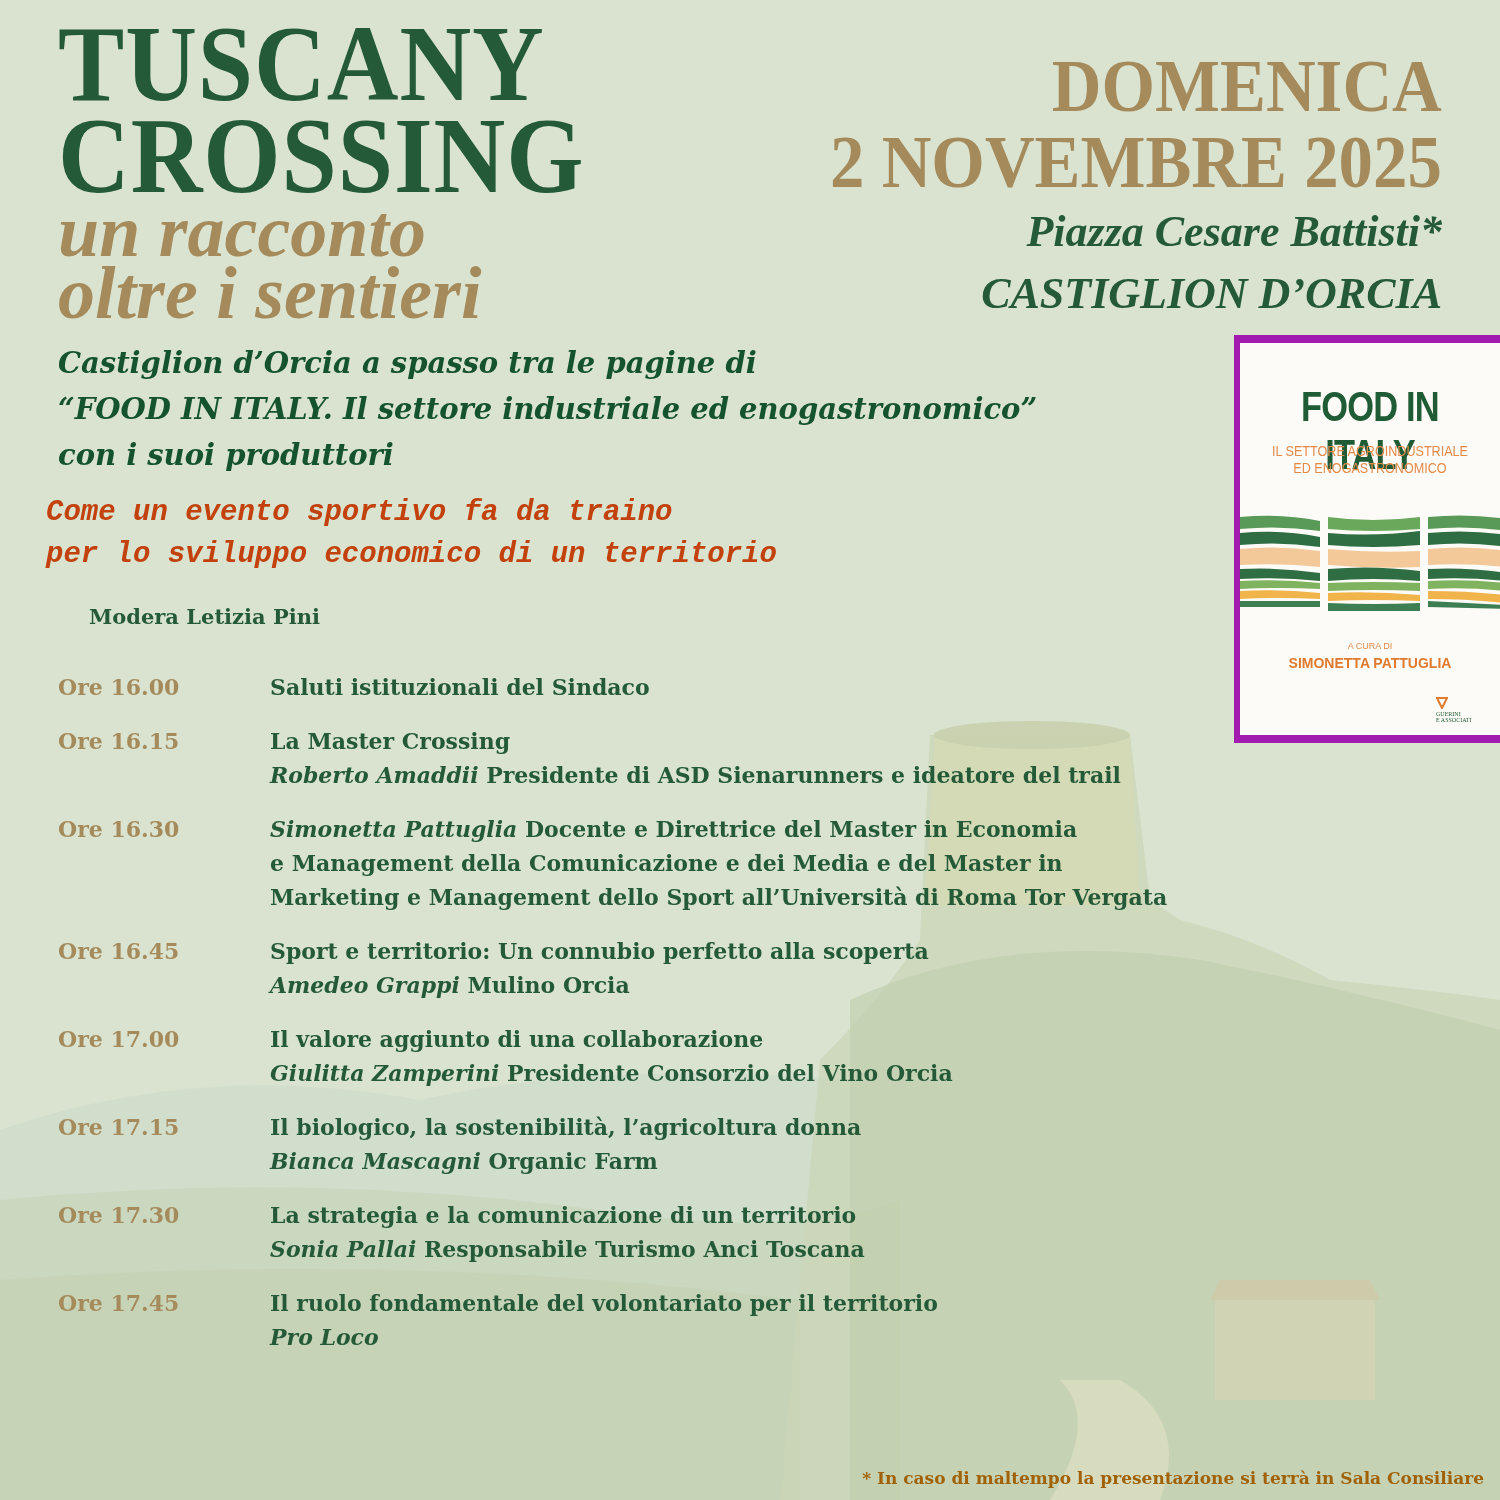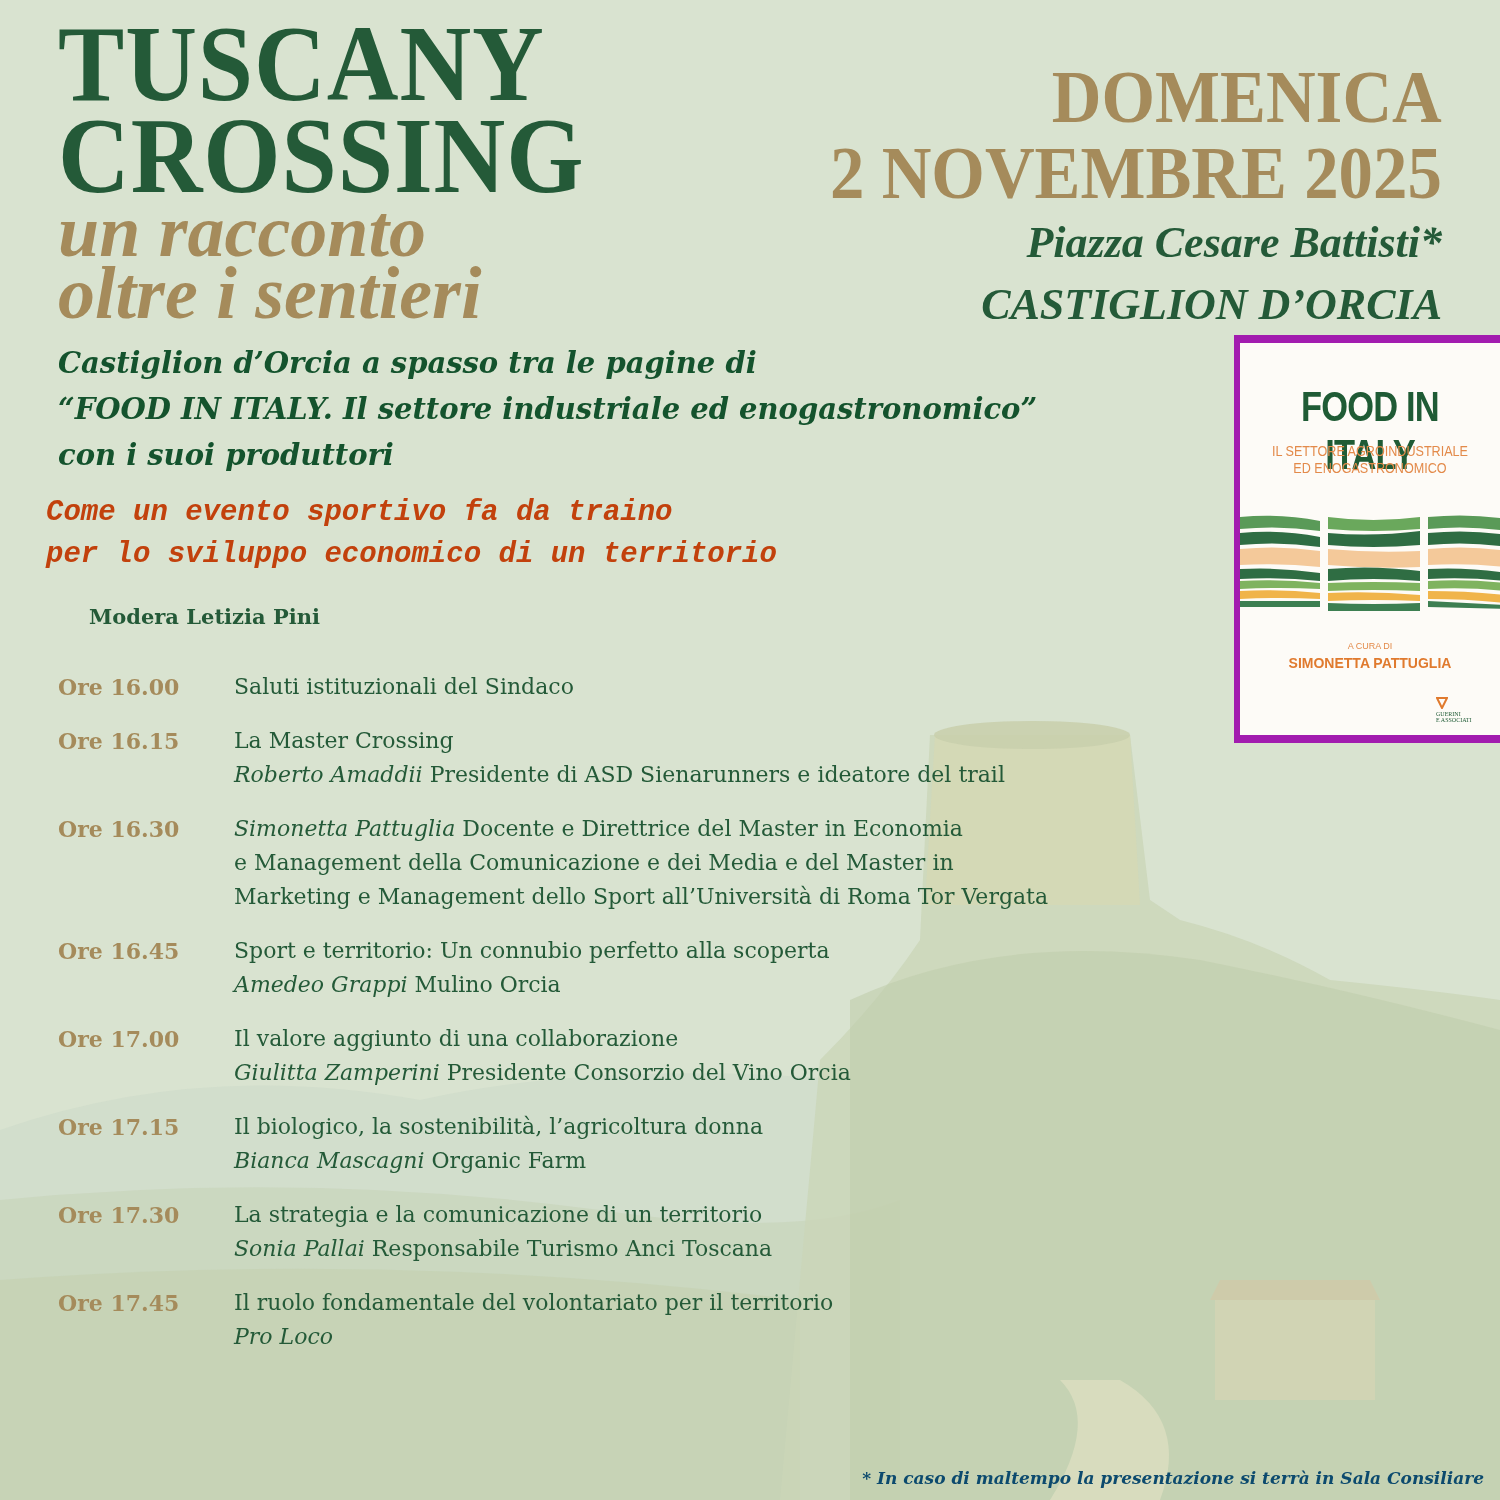--- a/index.html
+++ b/index.html
@@ -15,21 +15,21 @@
     left:58px; top:18px; color:#245a38;
     font-family:"Liberation Serif", serif; font-weight:bold;
     font-size:108px; line-height:92px; letter-spacing:1px;
     transform:scaleX(0.92); transform-origin:left top;
   }
   .subtitle {
     left:58px; top:200px; color:#a58b5b;
     font-family:"Liberation Serif", serif; font-weight:bold; font-style:italic;
     font-size:74px; line-height:62px;
   }
-  .date-block { right:58px; top:48px; text-align:right;margin-top:11px; }
+  .date-block { right:58px; top:48px; text-align:right; }
   .date-day, .date-date {
     color:#a58b5b; font-family:"Liberation Serif", serif; font-weight:bold;
     font-size:74px; line-height:76px; transform:scaleX(0.93); transform-origin:right top;
   }
   .date-place {
     color:#245a38; font-family:Liberation Serif, serif; font-weight:bold; font-style:italic;
     font-size:44px; line-height:60px; margin-top:2px;
   }
   .intro {
     left:58px; top:340px; color:#14532d;
@@ -44,25 +44,25 @@
   .moderator {
     left:58px; top:602px; color:#245a38;
     font-family:"DejaVu Serif", serif; font-weight:bold; font-size:21px; line-height:30px;margin-left:31px;
   }
   .program { left:58px; top:670px; width:1180px; }
   .slot { display:flex; margin-bottom:20px; }
   .slot-time {
     width:176px; flex:none; color:#a58b5b;
     font-family:"DejaVu Serif", serif; font-weight:bold; font-size:22px; line-height:34px;
   }
-  .slot-body { color:#245a38; font-family:"DejaVu Serif", serif; font-weight:normal; font-size:22px; line-height:34px; }
+  .slot-body { color:#245a38; font-family:"DejaVu Serif", serif; font-weight:bold; font-size:22px; line-height:34px;margin-left:36px; }
   .slot-body .speaker { font-style:italic; }
   .footnote {
-    right:16px; bottom:12px; color:#0c4a6e;
-    font-family:"DejaVu Serif", serif; font-style:italic; font-weight:bold; font-size:17px;
+    right:16px; bottom:12px; color:#a16207;
+    font-family:"DejaVu Serif", serif; font-weight:bold; font-size:17px;
   }
 
   .book {
     left:1234px; top:335px; width:266px; height:408px;
     background:#a21caf; padding:8px 0 8px 6px; box-sizing:border-box;
   }
   .book-cover { background:#fdfbf7; width:100%; height:100%; position:relative; overflow:hidden; }
   .book-title {
     position:absolute; left:0; right:0; top:40px; text-align:center;
     color:#1f5b35; font-family:"Liberation Sans", sans-serif; font-weight:bold;

